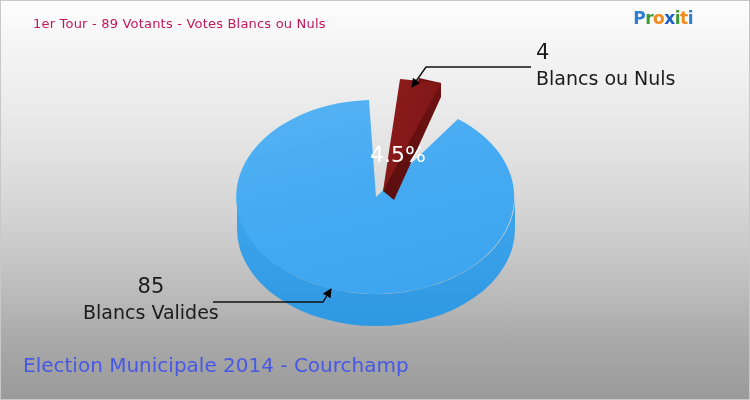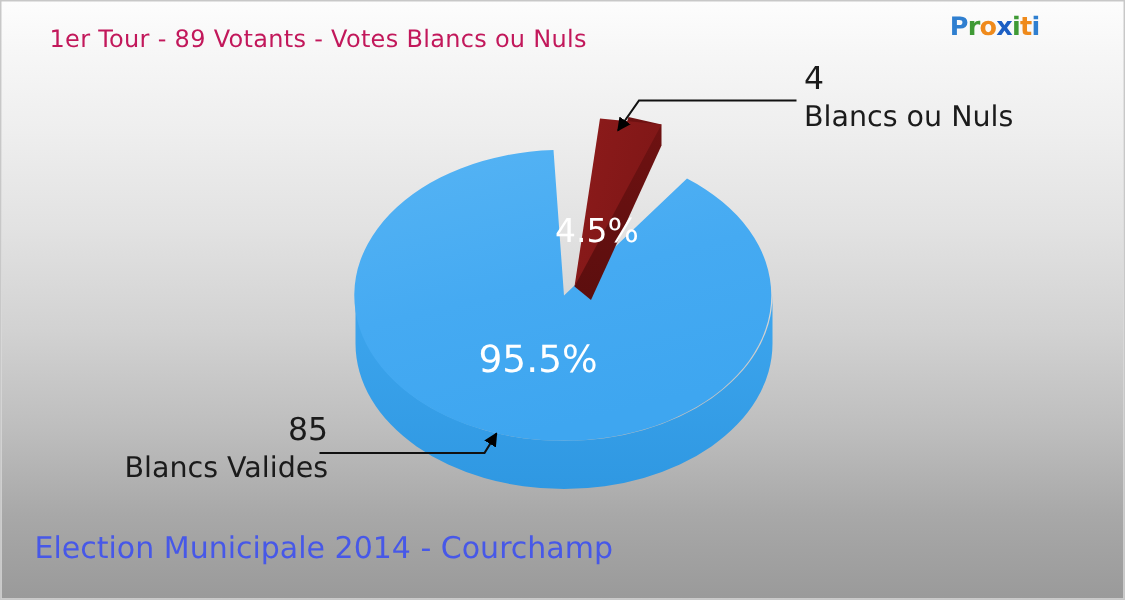--- a/index.html
+++ b/index.html
@@ -25,21 +25,21 @@
         #9a9a9a 100%);
     font-family: "DejaVu Sans", sans-serif;
   }
 
   
   #title {
     position: absolute;
     left: 32px;
     top: 15px;
     font-family: "DejaVu Sans", sans-serif;
-    font-size: 16px;
+    font-size: 13px;
     font-weight: 400;
     color: #c2185b;
     letter-spacing: 0.2px;
     white-space: nowrap;
   }
 
   #brand-logo {
     position: absolute;
     right: 56px;
     top: 9px;
@@ -71,21 +71,21 @@
   }
 
   #callout-blancs {
     left: 535px;
     top: 38px;
     text-align: left;
   }
   #callout-valides {
     left: 82px;
     top: 272px;
-    text-align: right;
+    text-align: center;
   }
 
   
   #pie-svg {
     position: absolute;
     left: 0;
     top: 0;
     width: 750px;
     height: 400px;
   }
@@ -180,21 +180,20 @@
 
     <g>
       <path d="M 530,66 L 425,66 L 411,86" fill="none" stroke="#111111" stroke-width="1.4" marker-end="url(#arrowHead)"></path>
     </g>
 
     <g>
       <path d="M 212,301 L 322,301 L 330,288" fill="none" stroke="#111111" stroke-width="1.4" marker-end="url(#arrowHead)"></path>
     </g>
   </svg>
 
-  <div class="pct" id="pct-major">95.5%</div>
   <div class="pct" id="pct-minor">4.5%</div>
 
   <div class="callout" id="callout-blancs">
     <span class="cnum">4</span>
     <span class="clabel">Blancs ou Nuls</span>
   </div>
 
   <div class="callout" id="callout-valides">
     <span class="cnum">85</span>
     <span class="clabel">Blancs Valides</span>

